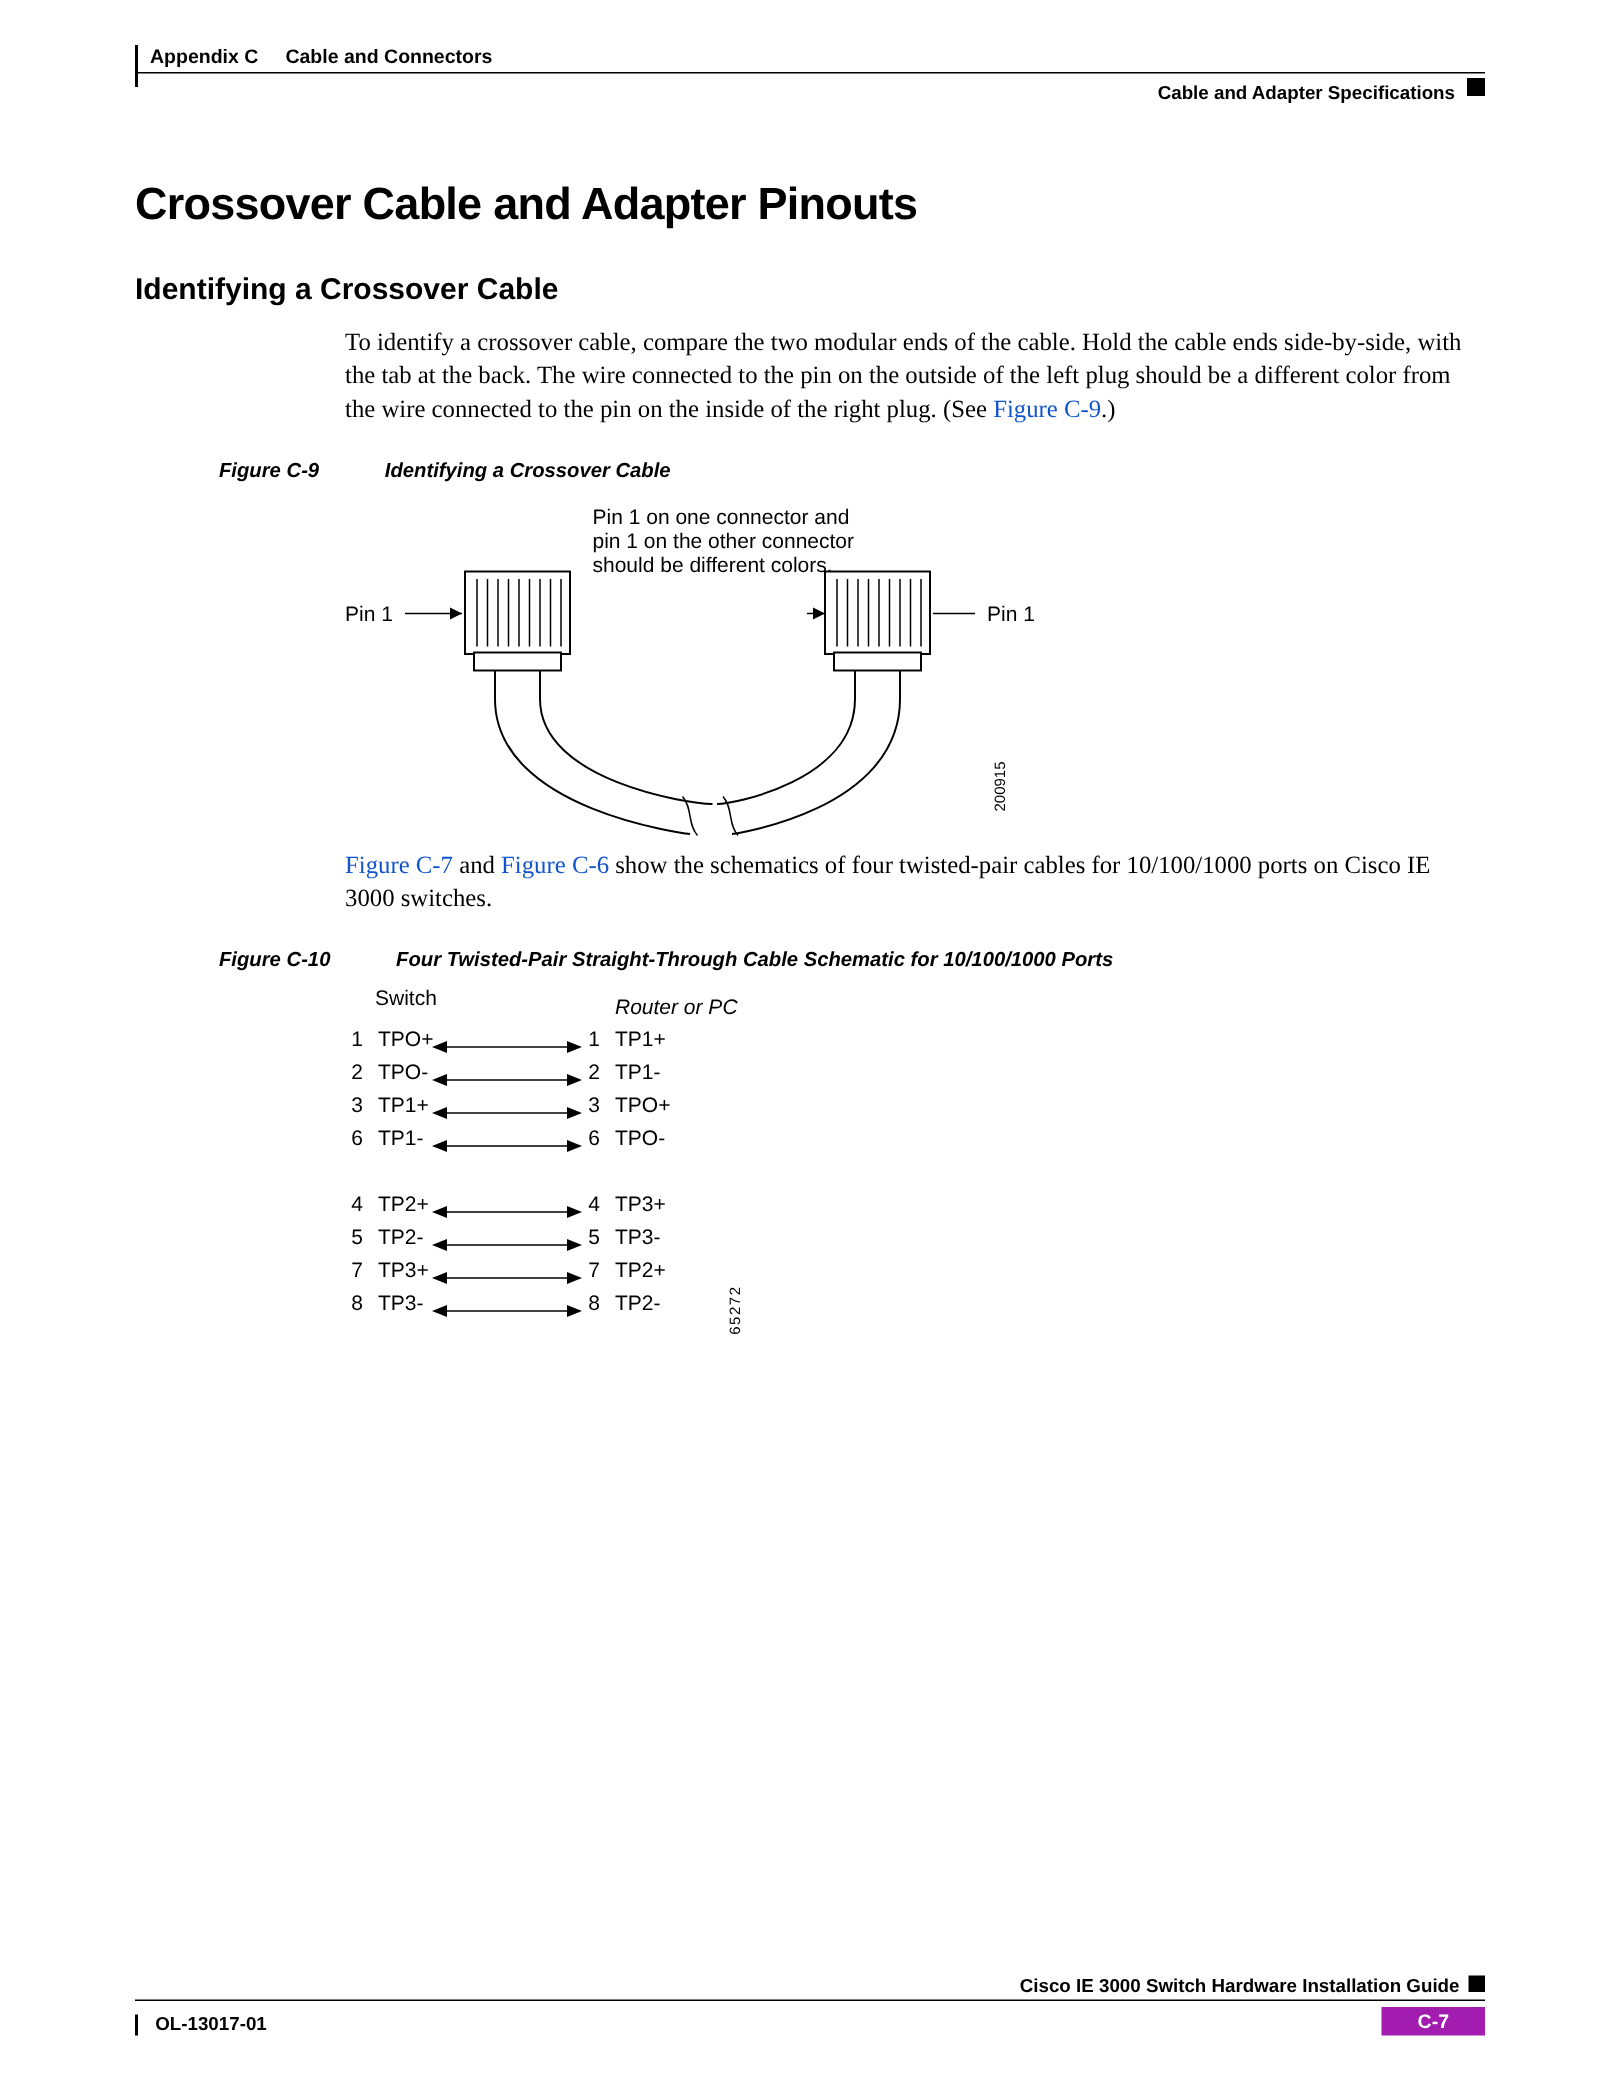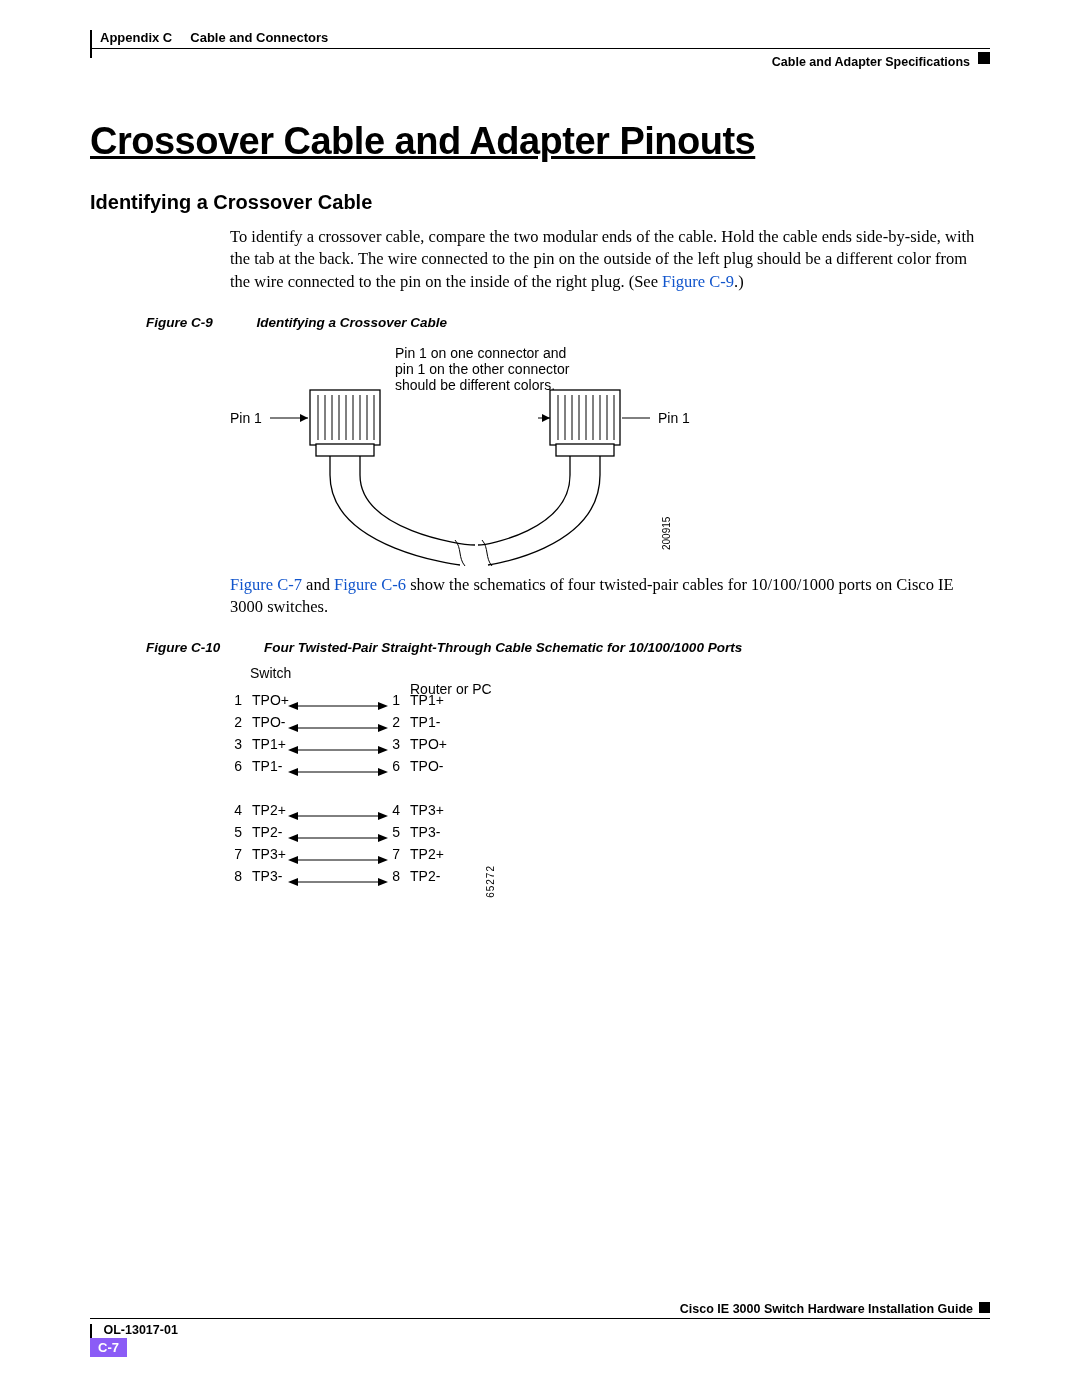--- a/index.html
+++ b/index.html
@@ -53,25 +53,24 @@
     position: absolute;
     left: 90px; right: 90px;
     top: 48px;
     border-top: 1px solid #000;
   }
 
   
   h1.section {
     font-family: Arial, Helvetica, sans-serif;
     font-weight: bold;
-    font-size: 38px;
+    font-size: 30px;
     margin-top: 90px;
     margin-bottom: 18px;
     letter-spacing: -0.5px;
-    text-decoration: underline;
   }
   h1.section.second { margin-top: 60px; }
   h2.sub {
     font-family: Arial, Helvetica, sans-serif;
     font-weight: bold;
     font-size: 20px;
     margin-top: 28px;
     margin-bottom: 12px;
   }
   p.body {
@@ -97,21 +96,21 @@
   .fig-c9 { margin-left: 140px; }
 
   
   .fig-c10 {
     margin-left: 140px;
     font-family: Arial, Helvetica, sans-serif;
     font-size: 14px;
     position: relative;
   }
   .fig-c10 .hdr-left { position: absolute; left: 20px; top: 0; }
-  .fig-c10 .hdr-right { position: absolute; left: 180px; top: 16px; }
+  .fig-c10 .hdr-right { position: absolute; left: 180px; top: 6px; font-style: italic; }
   .pin-rows { padding-top: 24px; }
   .pin-row {
     display: grid;
     grid-template-columns: 16px 42px 100px 16px 42px;
     align-items: center;
     height: 22px;
   }
   .pin-row .pnum { text-align: right; padding-right: 4px; }
   .pin-row .sig { padding-left: 6px; }
   .pin-row .line {
@@ -136,37 +135,36 @@
     left: 90px; right: 90px;
     bottom: 40px;
   }
   .footer-rule {
     border-top: 1px solid #000;
     margin-bottom: 4px;
   }
   .footer-row {
     display: flex;
     justify-content: space-between;
-    align-items: flex-start;
+    align-items: flex-end;
     font-family: Arial, Helvetica, sans-serif;
     font-size: 12.5px;
     font-weight: bold;
-    flex-direction: column;
   }
   .footer-left-bar {
     display:inline-block;
     width: 4px; height: 14px;
     border-left: 2px solid #000;
     margin-right: 6px;
     vertical-align: middle;
   }
   .page-badge {
-    background: #8b5cf6;
+    background: #a21caf;
     color: #fff;
-    padding: 2px 8px;
+    padding: 2px 24px;
     font-weight: bold;
     font-size: 13px;
   }
   .footer-top-row {
     display:flex; justify-content:flex-end;
     font-family: Arial, Helvetica, sans-serif;
     font-size:12.5px; font-weight:bold;
     margin-bottom:2px;
   }
   .footer-sq { display:inline-block; width:11px; height:11px; background:#000; margin-left:6px; vertical-align:middle;}

